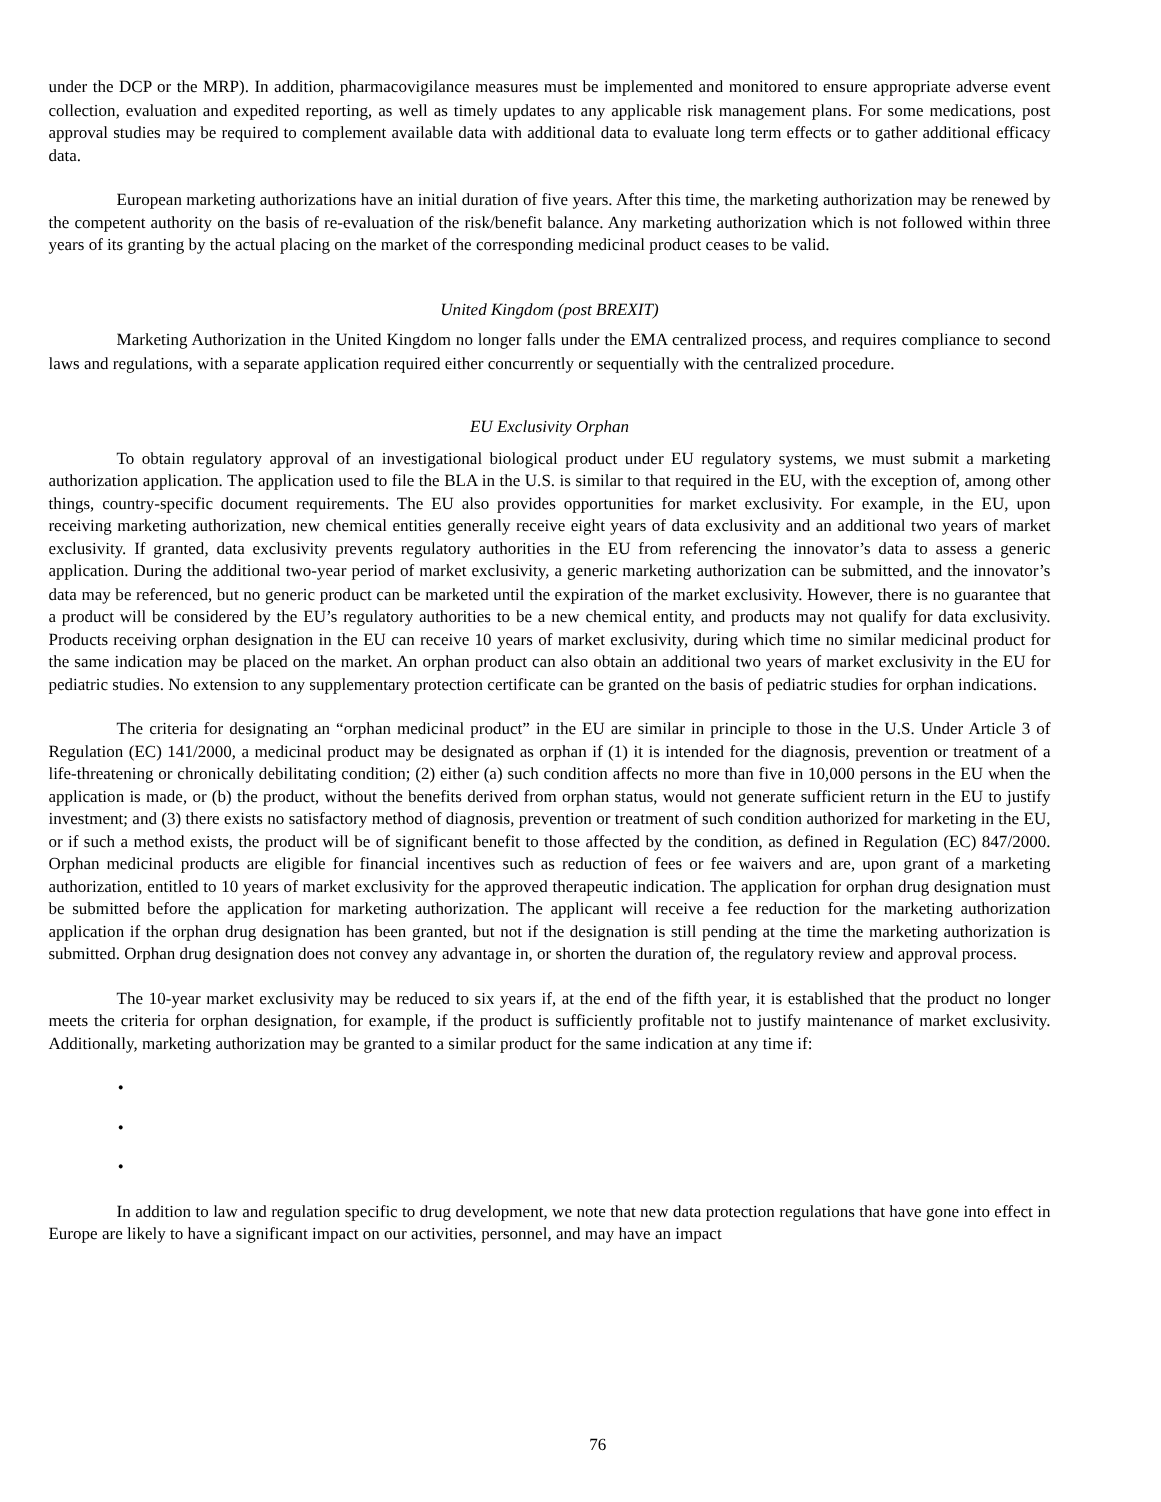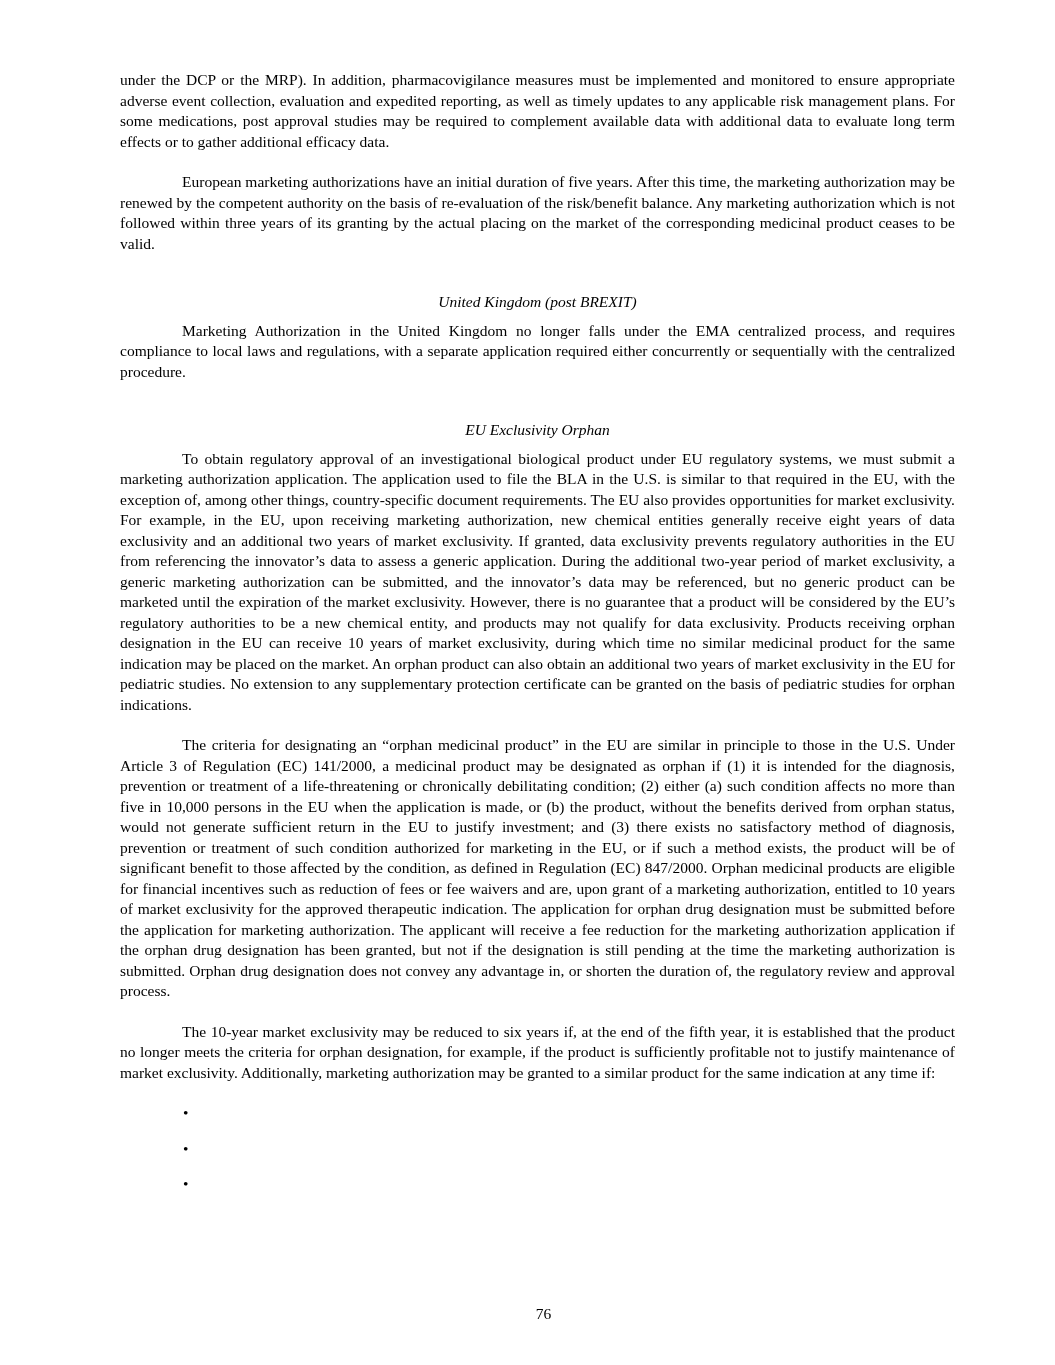--- a/index.html
+++ b/index.html
@@ -6,21 +6,21 @@
   html, body { background: #ffffff; }
   body {
     width: 1055px;
     height: 1365px;
     font-family: "Liberation Serif", serif;
     color: #000000;
     position: relative;
     overflow: hidden;
   }
   .page {
-    padding: 70px 100px 0 120px;
+    padding: 70px 100px 0 44px;
     font-size: 15.5px;
     line-height: 20.5px;
     text-align: justify;
   }
   p.body-para {
     margin-bottom: 20px;
   }
   p.indent {
     text-indent: 62px;
   }
@@ -67,21 +67,21 @@
 <body>
 
 <div class="page">
 
   <p class="body-para">under the DCP or the MRP). In addition, pharmacovigilance measures must be implemented and monitored to ensure appropriate adverse event collection, evaluation and expedited reporting, as well as timely updates to any applicable risk management plans. For some medications, post approval studies may be required to complement available data with additional data to evaluate long term effects or to gather additional efficacy data.</p>
 
   <p class="body-para indent">European marketing authorizations have an initial duration of five years. After this time, the marketing authorization may be renewed by the competent authority on the basis of re-evaluation of the risk/benefit balance. Any marketing authorization which is not followed within three years of its granting by the actual placing on the market of the corresponding medicinal product ceases to be valid.</p>
 
   <h3 class="italic-heading">United Kingdom (post BREXIT)</h3>
 
-  <p class="body-para indent">Marketing Authorization in the United Kingdom no longer falls under the EMA centralized process, and requires compliance to local laws and regulations, with a separate application required either concurrently or sequentially with the centralized procedure.</p>
+  <p class="body-para indent">Marketing Authorization in the United Kingdom no longer falls under the EMA centralized process, and requires compliance to second laws and regulations, with a separate application required either concurrently or sequentially with the centralized procedure.</p>
 
   <h3 class="italic-heading">EU Exclusivity Orphan</h3>
 
   <p class="body-para indent">To obtain regulatory approval of an investigational biological product under EU regulatory systems, we must submit a marketing authorization application. The application used to file the BLA in the U.S. is similar to that required in the EU, with the exception of, among other things, country-specific document requirements. The EU also provides opportunities for market exclusivity. For example, in the EU, upon receiving marketing authorization, new chemical entities generally receive eight years of data exclusivity and an additional two years of market exclusivity. If granted, data exclusivity prevents regulatory authorities in the EU from referencing the innovator’s data to assess a generic application. During the additional two-year period of market exclusivity, a generic marketing authorization can be submitted, and the innovator’s data may be referenced, but no generic product can be marketed until the expiration of the market exclusivity. However, there is no guarantee that a product will be considered by the EU’s regulatory authorities to be a new chemical entity, and products may not qualify for data exclusivity. Products receiving orphan designation in the EU can receive 10 years of market exclusivity, during which time no similar medicinal product for the same indication may be placed on the market. An orphan product can also obtain an additional two years of market exclusivity in the EU for pediatric studies. No extension to any supplementary protection certificate can be granted on the basis of pediatric studies for orphan indications.</p>
 
   <p class="body-para indent">The criteria for designating an “orphan medicinal product” in the EU are similar in principle to those in the U.S. Under Article 3 of Regulation (EC) 141/2000, a medicinal product may be designated as orphan if (1) it is intended for the diagnosis, prevention or treatment of a life-threatening or chronically debilitating condition; (2) either (a) such condition affects no more than five in 10,000 persons in the EU when the application is made, or (b) the product, without the benefits derived from orphan status, would not generate sufficient return in the EU to justify investment; and (3) there exists no satisfactory method of diagnosis, prevention or treatment of such condition authorized for marketing in the EU, or if such a method exists, the product will be of significant benefit to those affected by the condition, as defined in Regulation (EC) 847/2000. Orphan medicinal products are eligible for financial incentives such as reduction of fees or fee waivers and are, upon grant of a marketing authorization, entitled to 10 years of market exclusivity for the approved therapeutic indication. The application for orphan drug designation must be submitted before the application for marketing authorization. The applicant will receive a fee reduction for the marketing authorization application if the orphan drug designation has been granted, but not if the designation is still pending at the time the marketing authorization is submitted. Orphan drug designation does not convey any advantage in, or shorten the duration of, the regulatory review and approval process.</p>
 
   <p class="body-para indent">The 10-year market exclusivity may be reduced to six years if, at the end of the fifth year, it is established that the product no longer meets the criteria for orphan designation, for example, if the product is sufficiently profitable not to justify maintenance of market exclusivity. Additionally, marketing authorization may be granted to a similar product for the same indication at any time if:</p>
 
   <div class="bullet-list">
@@ -93,16 +93,17 @@
     <div class="bullet-item">
       <span class="bullet-marker">•</span>
     </div>
 
     <div class="bullet-item">
       <span class="bullet-marker">•</span>
     </div>
 
   </div>
 
+  <p class="body-para indent">In addition to law and regulation specific to drug development, we note that new data protection regulations that have gone into effect in Europe are likely to have a significant impact on our activities, personnel, and may have an impact</p>
 
 </div>
 
 <div class="page-number">76</div>
 
 </body></html>

